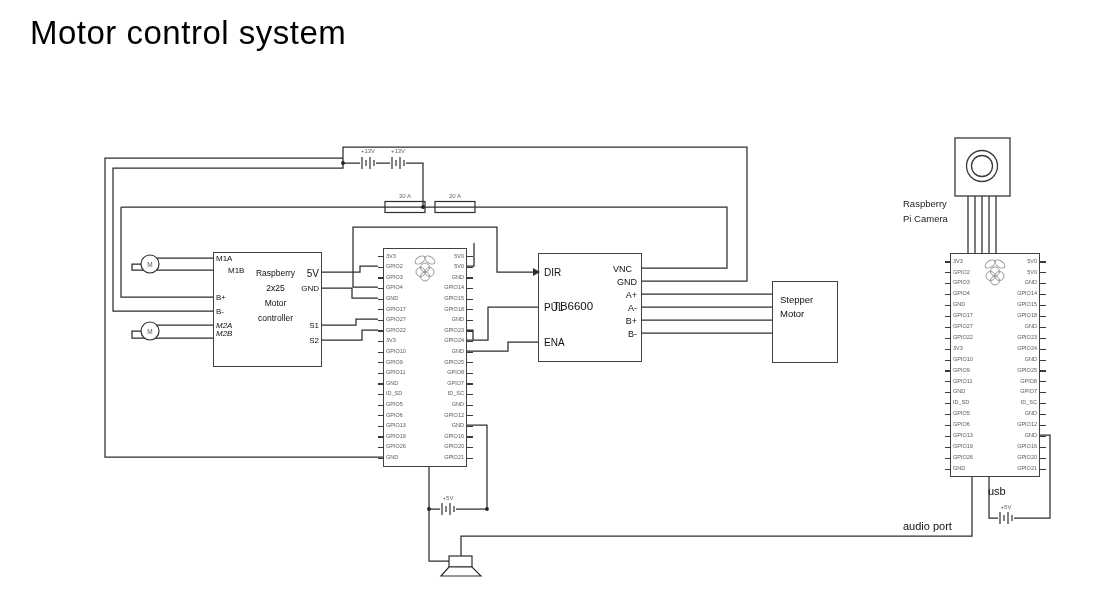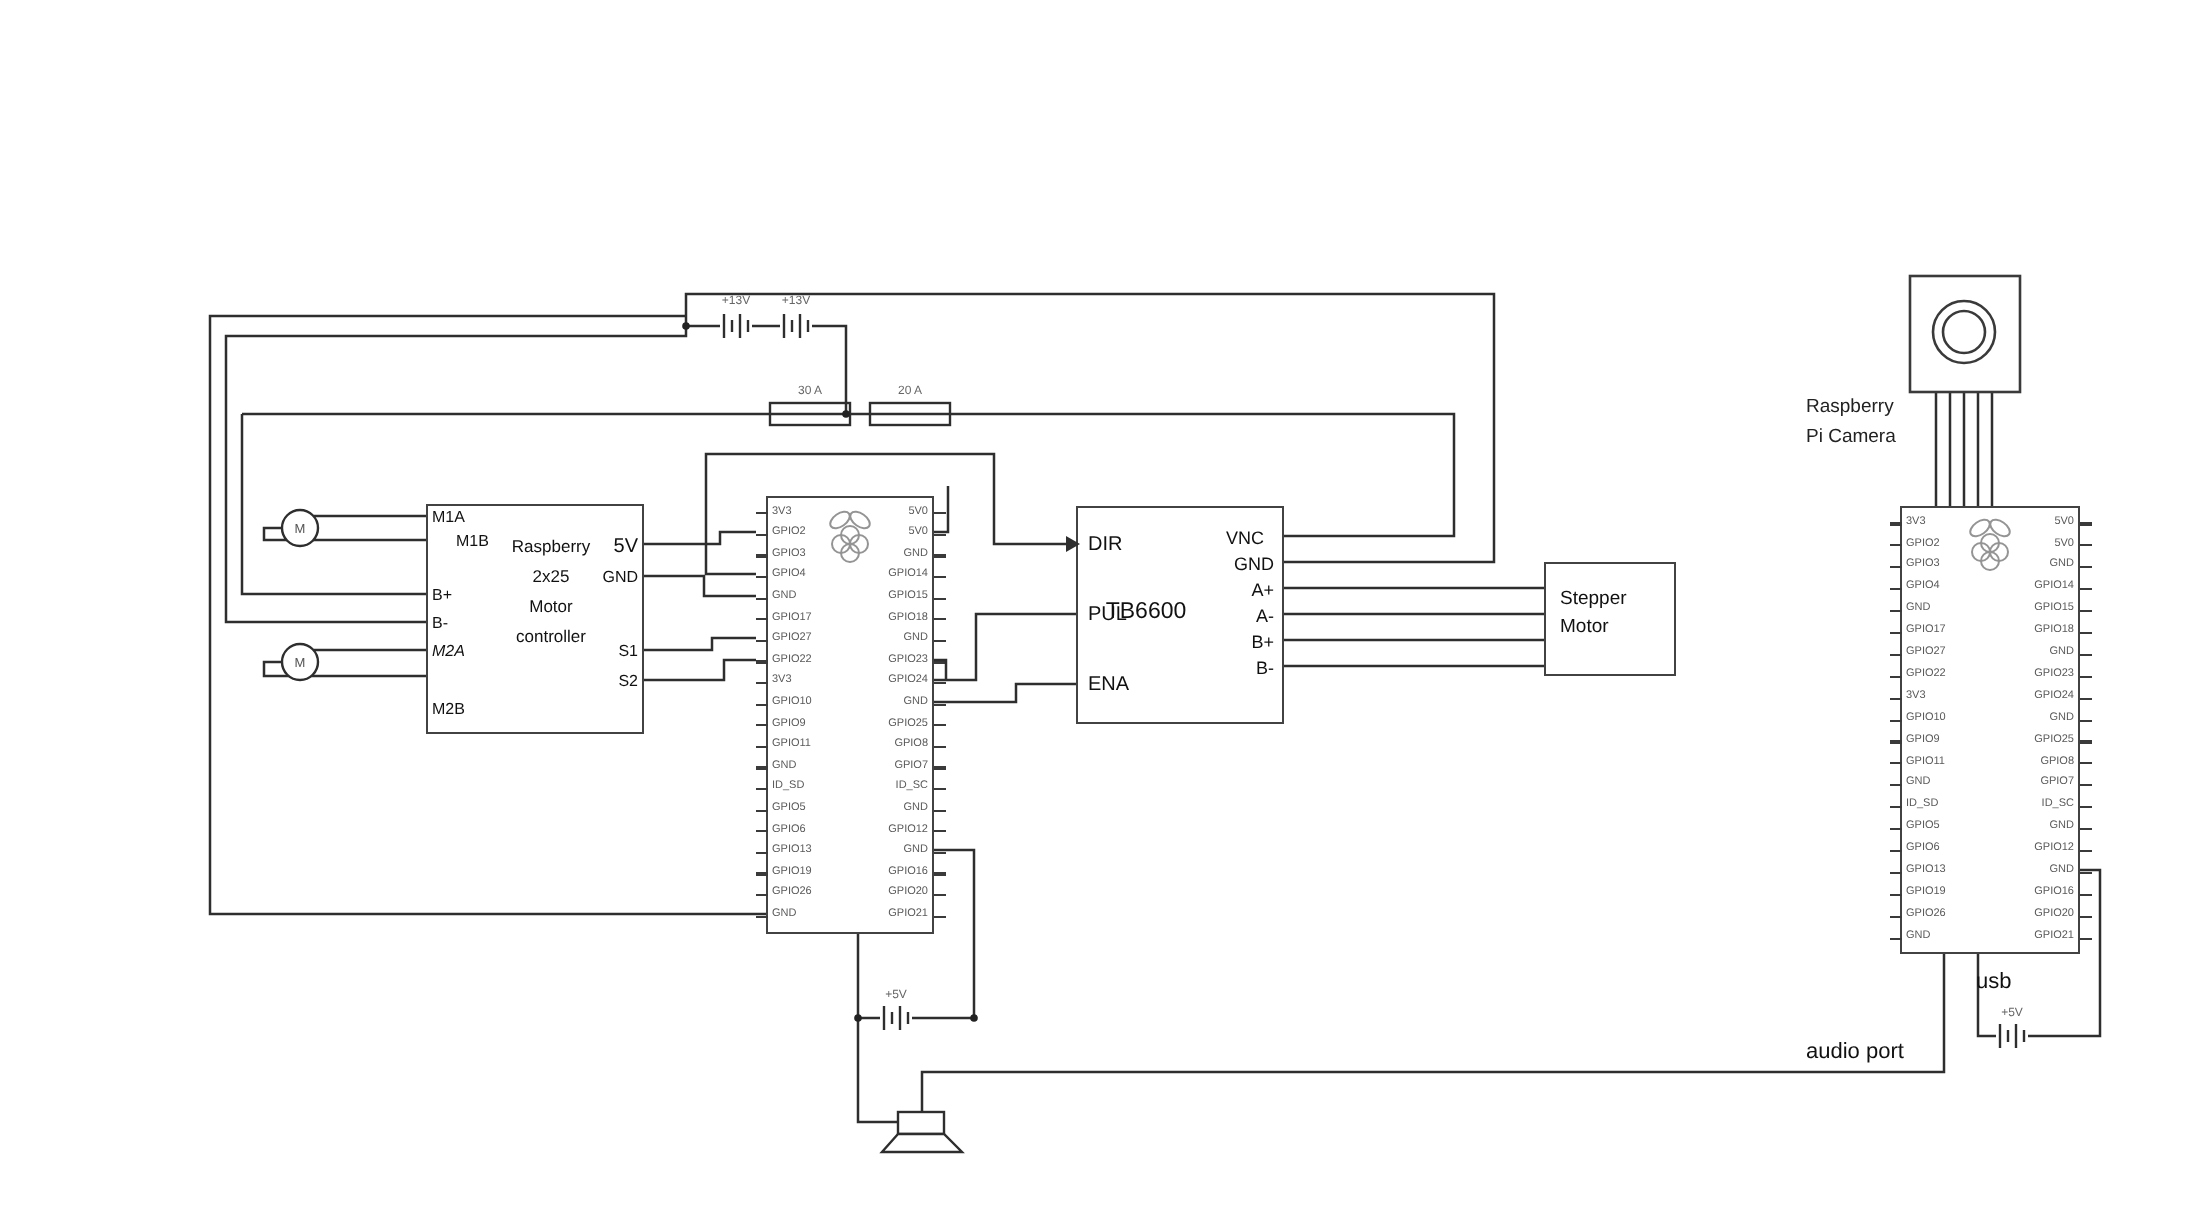--- a/index.html
+++ b/index.html
@@ -26,20 +26,21 @@
   .tinylabel{position:absolute;font-size:6px;color:#666;text-align:center;line-height:1;z-index:3;}
   .portlabel{position:absolute;font-size:11px;color:#111;z-index:3;}
   .camlabel{position:absolute;left:903px;top:197px;font-size:9.5px;line-height:14.5px;color:#222;z-index:3;}
   .camlabel span{display:block;}
 </style>
 </head>
 <body>
 
 <div id="canvas">
 
+  <div class="title">Motor control system</div>
 
   <svg id="wires" width="1104" height="614" viewBox="0 0 1104 614">
     <defs>
       <g id="pilogo" stroke="#949494" fill="none" stroke-width="1">
         <ellipse cx="-5" cy="-9" rx="5.5" ry="3.2" transform="rotate(-35 -5 -9)"></ellipse>
         <ellipse cx="5" cy="-9" rx="5.5" ry="3.2" transform="rotate(35 5 -9)"></ellipse>
         <circle cx="0" cy="-1.5" r="4.5"></circle>
         <circle cx="-4.5" cy="3" r="4.5"></circle>
         <circle cx="4.5" cy="3" r="4.5"></circle>
         <circle cx="0" cy="7.5" r="4.5"></circle>
@@ -153,21 +154,21 @@
       <div>Raspberry</div>
       <div>2x25</div>
       <div>Motor</div>
       <div>controller</div>
     </div>
   <span class="cpin" style="font-size: 8px; left: 2px; top: 1px;">M1A</span>
       <span class="cpin" style="font-size: 8px; left: 2px; top: 13px; padding-left: 12px;">M1B</span>
       <span class="cpin" style="font-size: 8px; left: 2px; top: 40px;">B+</span>
       <span class="cpin" style="font-size: 8px; left: 2px; top: 54px;">B-</span>
       <span class="cpin" style="font-size: 8px; left: 2px; top: 68px; font-style: italic;">M2A</span>
-      <span class="cpin" style="font-size: 8px; left: 2px; top: 97px;">M2B</span>
+      <span class="cpin" style="font-size: 8px; left: 2px; top: 76px; font-style: italic;">M2B</span>
       <span class="cpin" style="font-size: 10px; right: 2px; top: 15px;">5V</span>
       <span class="cpin" style="font-size: 8px; right: 2px; top: 31px;">GND</span>
       <span class="cpin" style="font-size: 8px; right: 2px; top: 68px;">S1</span>
       <span class="cpin" style="font-size: 8px; right: 2px; top: 83px;">S2</span>
     </div>
 
   <div class="box pi" id="pi-mid" style="left:383px;top:248px;width:84px;height:219px;">
       <div class="pin-row" style="top: 2px; height: 10.6px;">
         <span>3V3</span>
         <span>5V0</span>
@@ -256,21 +257,21 @@
       <span class="cpin" style="font-size: 10px; left: 5px; top: 48px;">PUL</span>
       <span class="cpin" style="font-size: 10px; left: 5px; top: 83px;">ENA</span>
       <span class="cpin" style="font-size: 9px; right: 9px; top: 9.5px;">VNC</span>
       <span class="cpin" style="font-size: 9px; right: 4px; top: 22.5px;">GND</span>
       <span class="cpin" style="font-size: 9px; right: 4px; top: 35.5px;">A+</span>
       <span class="cpin" style="font-size: 9px; right: 4px; top: 48.5px;">A-</span>
       <span class="cpin" style="font-size: 9px; right: 4px; top: 61.5px;">B+</span>
       <span class="cpin" style="font-size: 9px; right: 4px; top: 74.5px;">B-</span>
     </div>
 
-  <div class="box" style="left:772px;top:281px;width:66px;height:57px;">
+  <div class="box" style="left:772px;top:281px;width:66px;height:82px;">
     <div class="stepper-label">
       <div>Stepper</div>
       <div>Motor</div>
     </div>
   </div>
 
   <div class="box pi" id="pi-right" style="left:950px;top:253px;width:90px;height:224px;">
       <div class="pin-row" style="top: 2px; height: 10.9px;">
         <span>3V3</span>
         <span>5V0</span>

